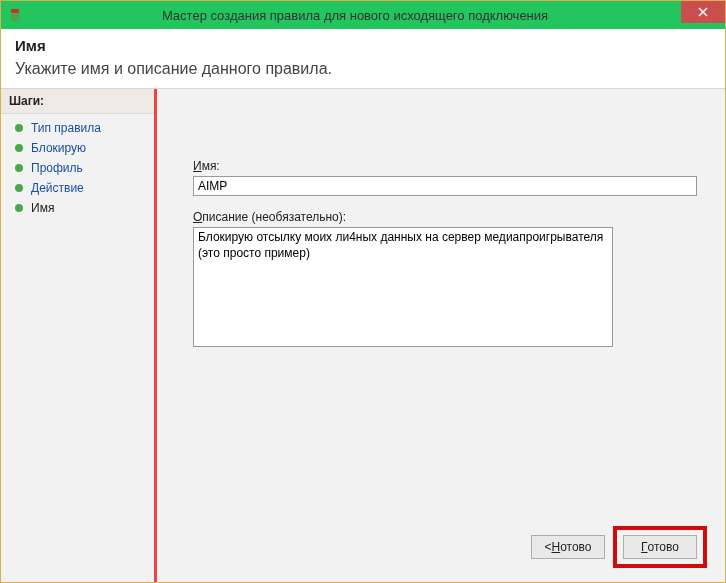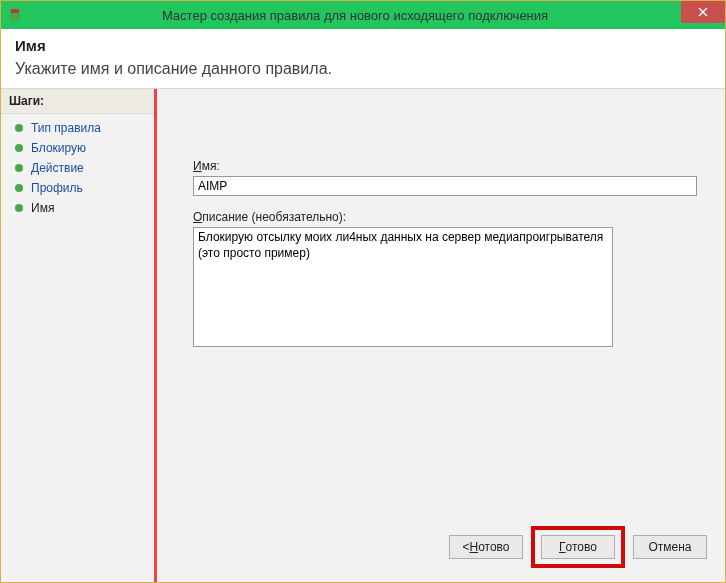--- a/index.html
+++ b/index.html
@@ -227,25 +227,25 @@
         <div class="step">
           <span class="bullet"></span>
           <span class="label-link">Тип правила</span>
         </div>
         <div class="step">
           <span class="bullet"></span>
           <span class="label-link">Блокирую</span>
         </div>
         <div class="step">
           <span class="bullet"></span>
+          <span class="label-link">Профиль</span>
+        </div>
+        <div class="step">
+          <span class="bullet"></span>
           <span class="label-link">Действие</span>
-        </div>
-        <div class="step">
-          <span class="bullet"></span>
-          <span class="label-link">Профиль</span>
         </div>
         <div class="step current">
           <span class="bullet"></span>
           <span class="label-link">Имя</span>
         </div>
       </div>
     </div>
 
     <div class="content">
 
@@ -268,22 +268,19 @@
           <span>&lt; </span>
             <span class="underline">Н</span>
             <span>отово</span>
         </div>
         <div class="highlight-wrap">
           <div class="btn">
             <span class="underline">Г</span>
               <span>отово</span>
           </div>
         </div>
-        <div class="btn">
-          <span>Отмена</span>
-        </div>
       </div>
 
     </div>
 
   </div>
 
 </div>
 
 </body></html>

